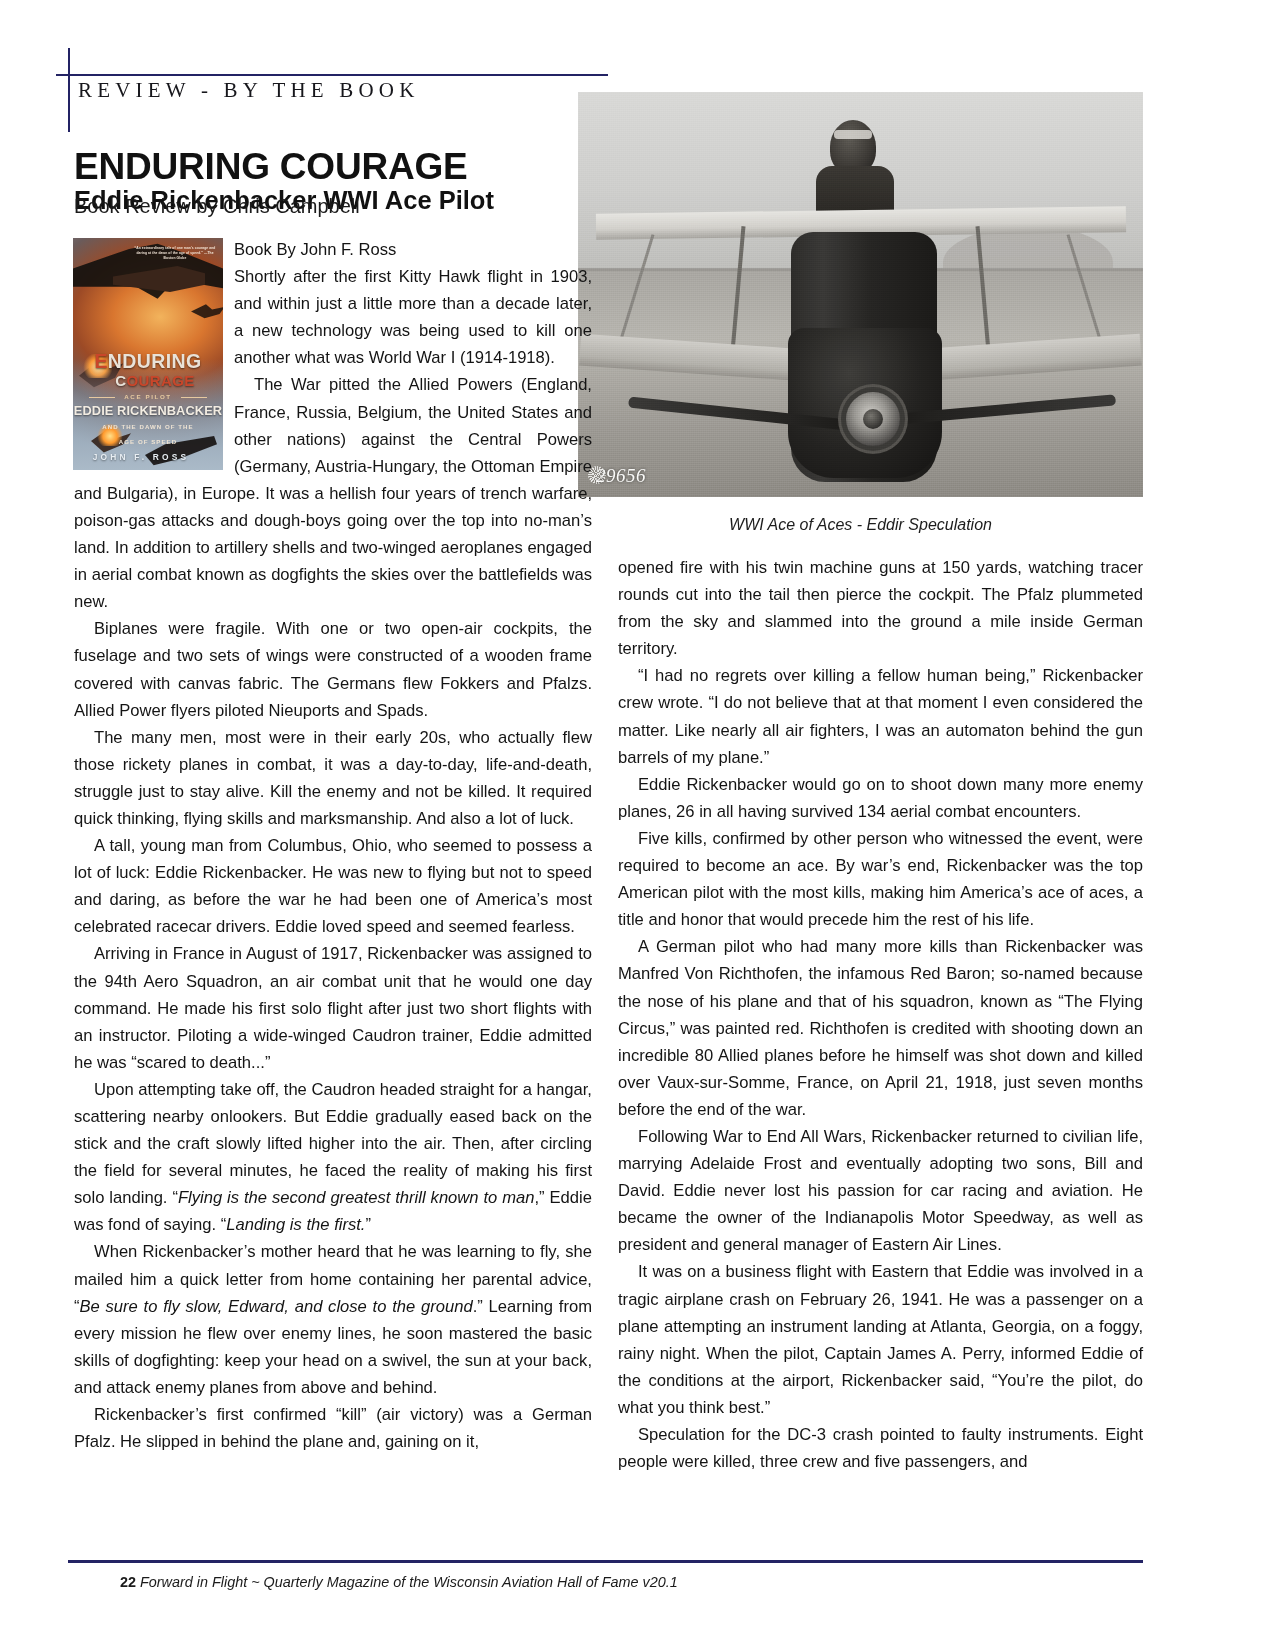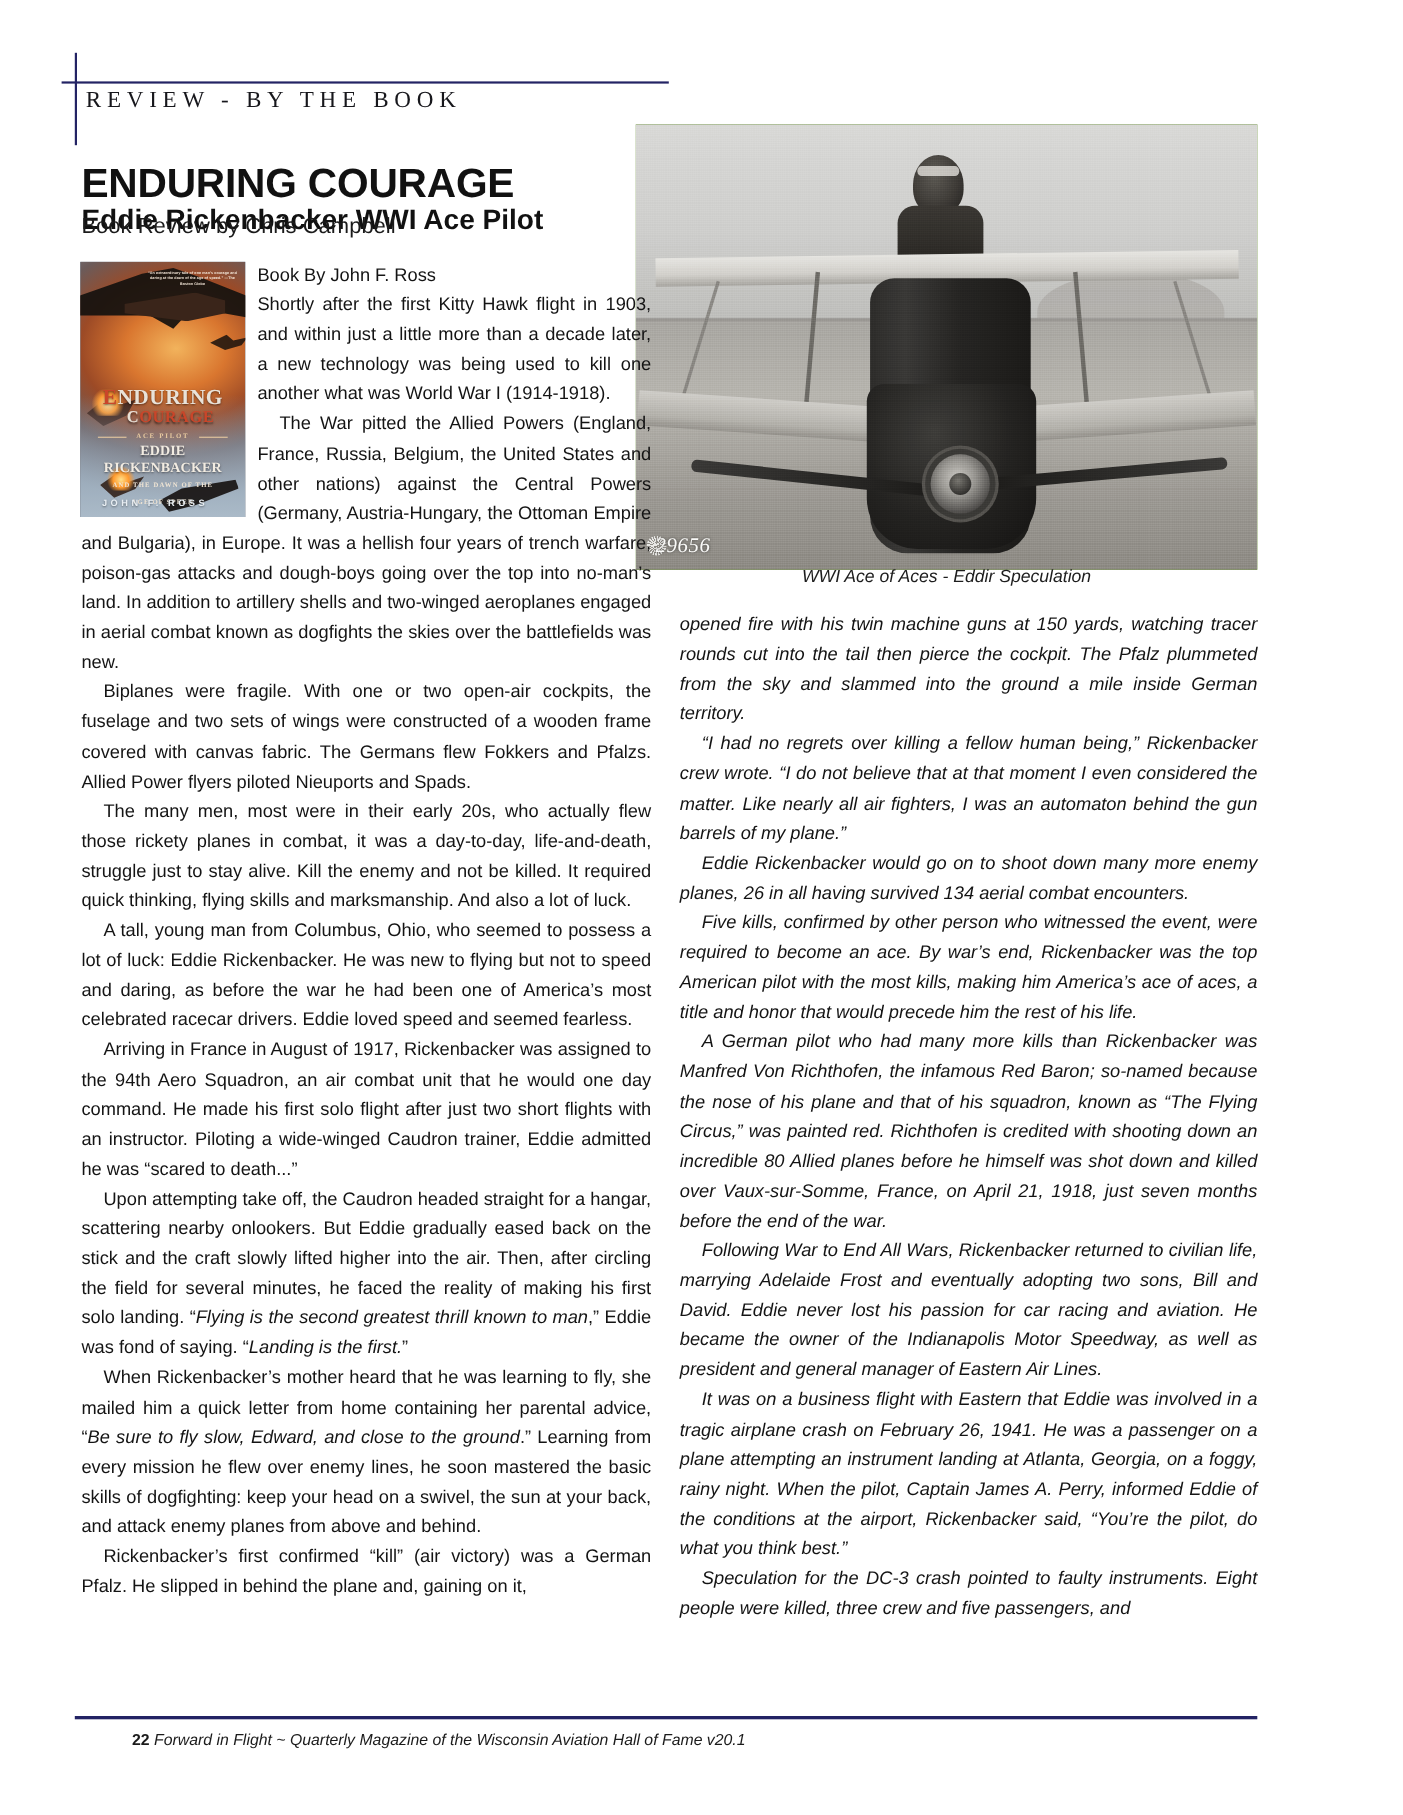--- a/index.html
+++ b/index.html
@@ -151,21 +151,21 @@
     position: absolute; left: 58px; top: 8px;
     width: 88px;
     font-size: 3.3px;
     line-height: 1.45;
     color: #f3e6d8;
     text-align: center;
     font-weight: bold;
     letter-spacing: .1px;
   }
   .bc-title-wrap {
-    position: absolute; left: 0; top: 114px; width: 150px; text-align: center; font-family: Liberation Serif, serif;
+    position: absolute; left: 0; top: 114px; width: 150px; text-align: center;
   }
   .bc-t1 {
     font-size: 19.5px;
     font-weight: bold;
     letter-spacing: 0.4px;
     line-height: 1;
     color: #e9e2d8;
     text-shadow: 0 1px 2px rgba(0,0,0,.55);
   }
   .bc-t1 .hl { color: #c9462a; }
@@ -223,25 +223,25 @@
     font-weight: bold;
     letter-spacing: 3.2px;
     color: #e8eef3;
     text-shadow: 0 1px 2px rgba(0,0,0,.45);
   }
 
   
   .photo {
     position: absolute;
     left: 578px;
-    top: 113px;
+    top: 92px;
     width: 565px;
     height: 405px;
     overflow: hidden;
-    background: #4d7c0f;
+    background: #4c1d95;
   }
   .ph-sky {
     position: absolute; left: 0; top: 0; width: 100%; height: 46%;
     background: linear-gradient(to bottom, #d9d9d7 0%, #cfcfcd 52%, #bdbdba 100%);
   }
   .ph-ground {
     position: absolute; left: 0; top: 44%; width: 100%; height: 56%;
     background: linear-gradient(to bottom, #a9a7a2 0%, #b7b5af 30%, #9d9a94 70%, #8e8b85 100%);
   }
   .ph-horizon {
@@ -407,21 +407,20 @@
     height: 243px;
     shape-outside: inset(0);
   }
 
   .col-right {
     position: absolute;
     left: 618px;
     top: 554px;
     width: 525px;
     height: 972px;
-    font-style: italic;
   }
 
   
   .footer-rule {
     position: absolute;
     left: 68px;
     top: 1560px;
     width: 1075px;
     height: 3px;
     background: #232364;

